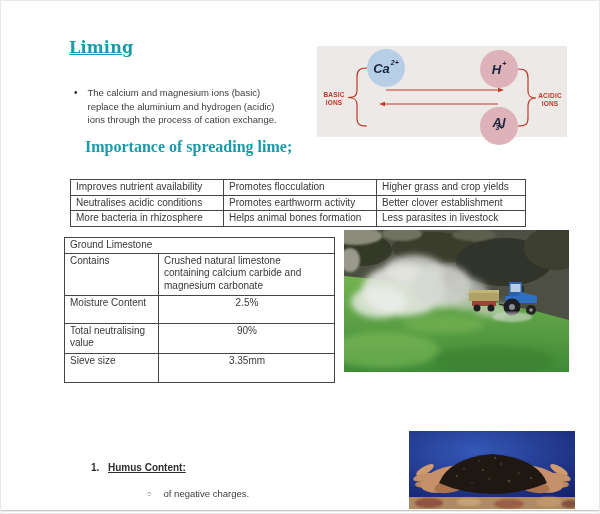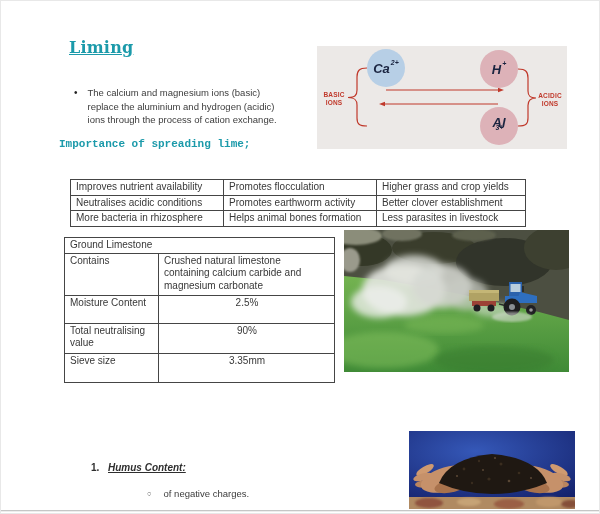--- a/index.html
+++ b/index.html
@@ -9,36 +9,36 @@
     font-family:"Liberation Sans", sans-serif; color:#3a3a3a; overflow:hidden;
     margin:0 auto; border:1px solid #e8e8e8;
   }
   
   .h-title {
     position:absolute; left:68px; top:37px;
     font-family:"DejaVu Serif", serif; font-weight:bold; font-size:16px;
     color:#1b9aaa; text-decoration:underline; letter-spacing:.2px;
   }
   .h-importance {
-    position:absolute; left:58px; top:137px;
-    font-family:Liberation Mono, monospace; font-weight:bold; font-size:11px;
+    position:absolute; left:84px; top:137px;
+    font-family:Liberation Serif, serif; font-weight:bold; font-size:16px;
     color:#1b9aaa;
   }
   .h-factors {
     position:absolute; left:69px; top:418px;
     font-family:"DejaVu Serif", serif; font-weight:bold; font-size:15px;
     color:#1b9aaa; text-decoration:underline;
   }
   
   .intro-bullet { position:absolute; left:73px; top:85px; display:flex; }
   .intro-bullet .marker { font-size:10px; line-height:13.5px; color:#222; }
   .intro-bullet .lines { margin-left:10px; }
   .intro-bullet .lines div { font-size:9.5px; line-height:13.5px; white-space:nowrap; color:#3c3c3c; }
   
-  .diagram { position:absolute; left:316px; top:45px; width:250px; height:103px; background:#ece9e7; }
+  .diagram { position:absolute; left:316px; top:45px; width:250px; height:91px; background:#ece9e7; }
   .diagram svg { position:absolute; left:0; top:0; }
   .ion {
     position:absolute; width:38px; height:38px; border-radius:50%;
     display:flex; align-items:center; justify-content:center;
     font-weight:bold; font-style:italic; font-size:13px; color:#1a2440;
   }
   .ion.basic  { background:#b7cfe6; }
   .ion.acidic { background:#ddb2b8; }
   .ion .chg { font-size:7px; font-style:italic; position:relative; top:-6px; margin-left:1px; }
   .side-label {
@@ -61,21 +61,21 @@
   .limestone tr.r-moist td { height:28px; }
   .limestone tr.r-total td { height:30px; }
   .limestone tr.r-sieve td { height:29px; }
   
   .photo { position:absolute; overflow:hidden; }
   .photo-tractor { left:343px; top:229px; width:225px; height:142px; }
   .photo-soil { left:408px; top:430px; width:166px; height:78px; }
   
   .factor-line { position:absolute; left:90px; top:461px; font-size:10px; font-weight:bold; color:#2e2e2e; }
   .factor-line .num { display:inline-block; width:17px; }
-  .factor-line .lbl { text-decoration:underline;font-style:italic; }
+  .factor-line .lbl { text-decoration:underline; }
   .sub-bullet { position:absolute; left:146px; top:487px; display:flex; }
   .sub-bullet .marker { font-size:7.5px; line-height:12.5px; color:#444; }
   .sub-bullet .lines { margin-left:12px; }
   .sub-bullet .lines div { font-size:9.5px; line-height:12.5px; white-space:nowrap; color:#3c3c3c; }
   
   .bottom-line { position:absolute; left:0; top:509px; width:600px; height:1px; background:#c6c6c6; }
   .bottom-line2 { position:absolute; left:0; top:510px; width:600px; height:1px; background:#ededed; }
 </style>
 </head>
 <body>

